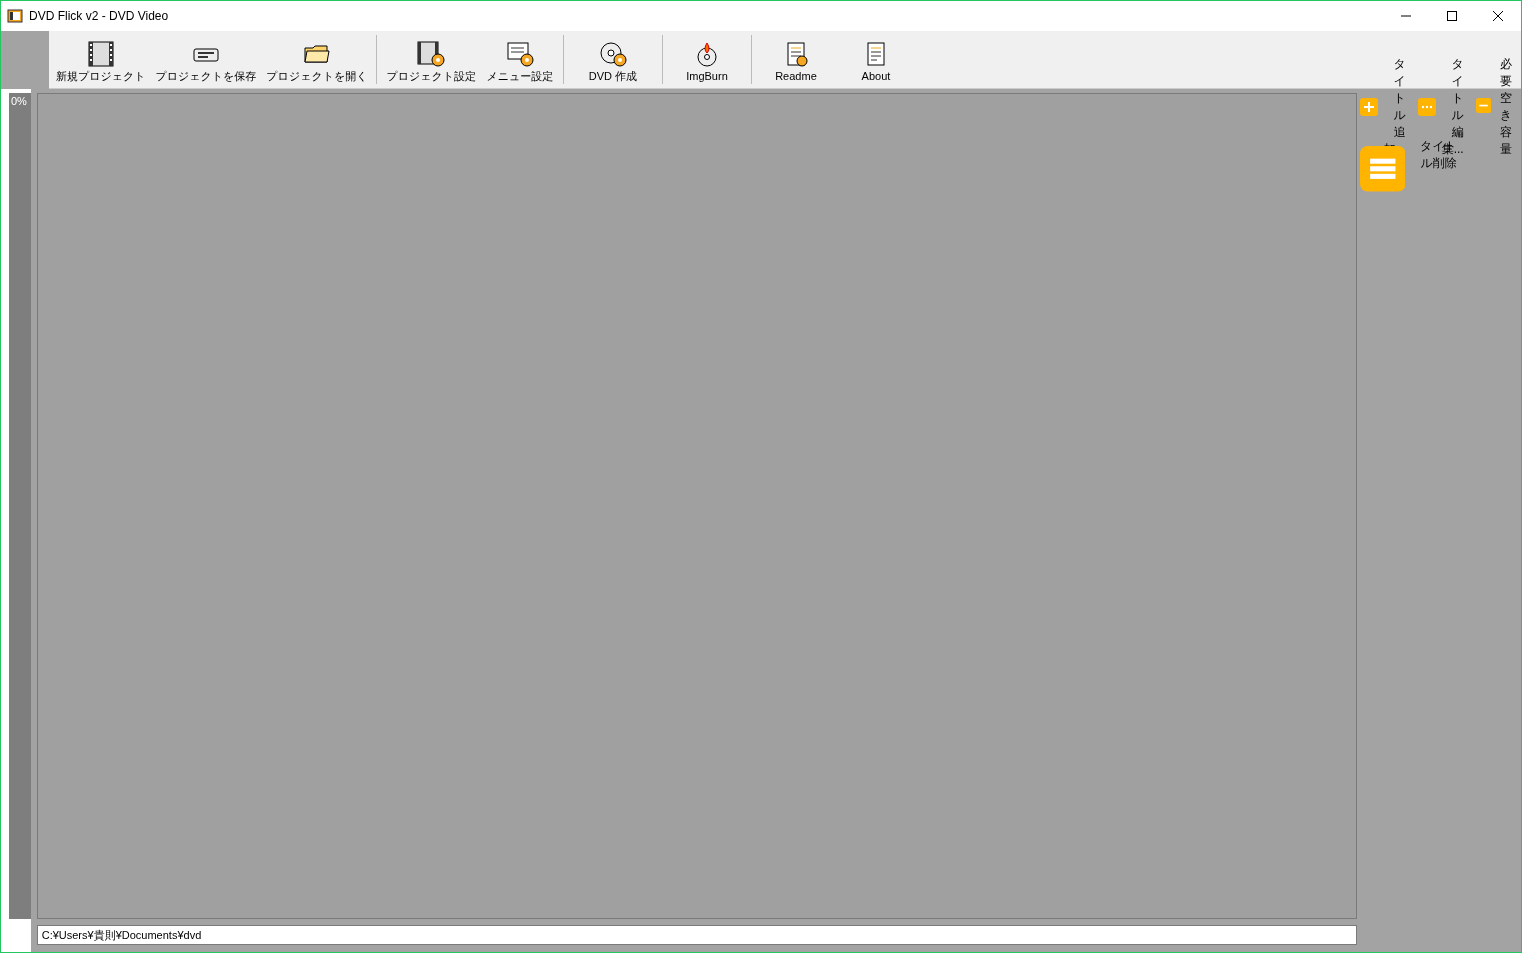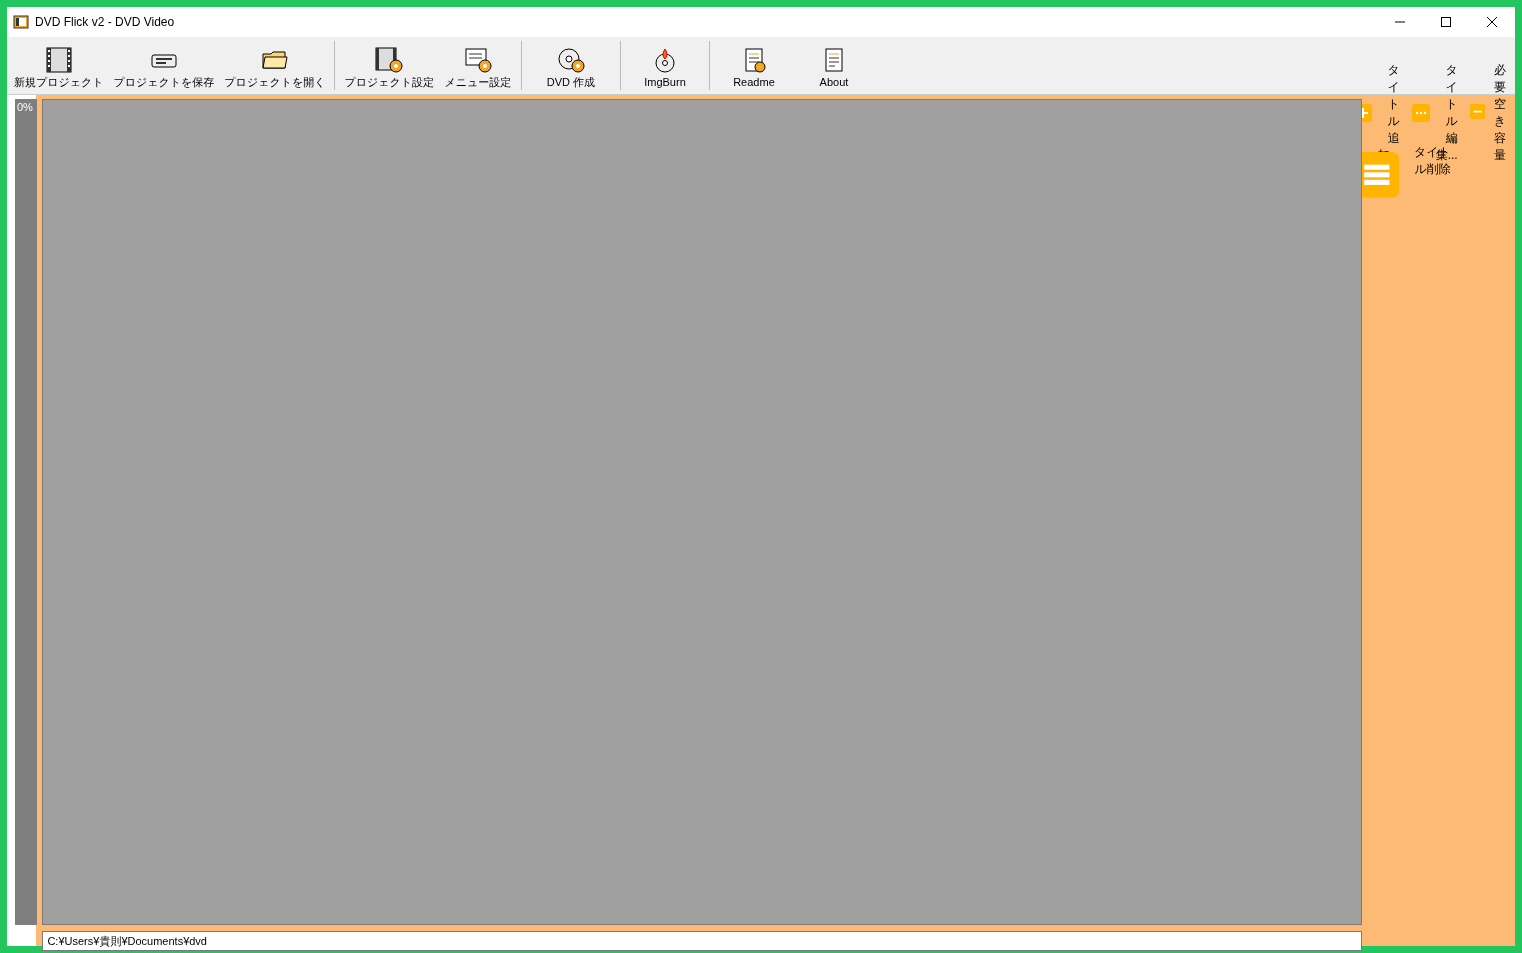--- a/index.html
+++ b/index.html
@@ -7,24 +7,24 @@
   font-family: "Yu Gothic UI", "Meiryo", "MS Gothic", sans-serif;
   font-size: 12px;
   background: #fff;
   width: 1522px;
   height: 953px;
   overflow: hidden;
 }
 .window {
   width: 100%;
   height: 100%;
-  border: 7px solid #22c55e;
+  border: 1px solid #22c55e;
   display: flex;
   flex-direction: column;
-  background: #fdba74;
+  background: #a3a3a3;
 }
 .titlebar {
   height: 30px;
   background: #fff;
   display: flex;
   align-items: center;
   padding-left: 6px;
   position: relative;
 }
 .titlebar-icon {
@@ -49,20 +49,21 @@
   justify-content: center;
   background: transparent;
   border: none;
 }
 .toolbar {
   background: #f0f0f0;
   border-bottom: 1px solid #ccc;
   display: flex;
   padding: 2px 2px 2px 2px;
   height: 58px;
+  margin-left: 48px;
 }
 .tool-btn {
   display: flex;
   flex-direction: column;
   align-items: center;
   justify-content: flex-end;
   padding: 2px 4px;
   min-width: 78px;
   border: 1px solid transparent;
   text-align: center;

